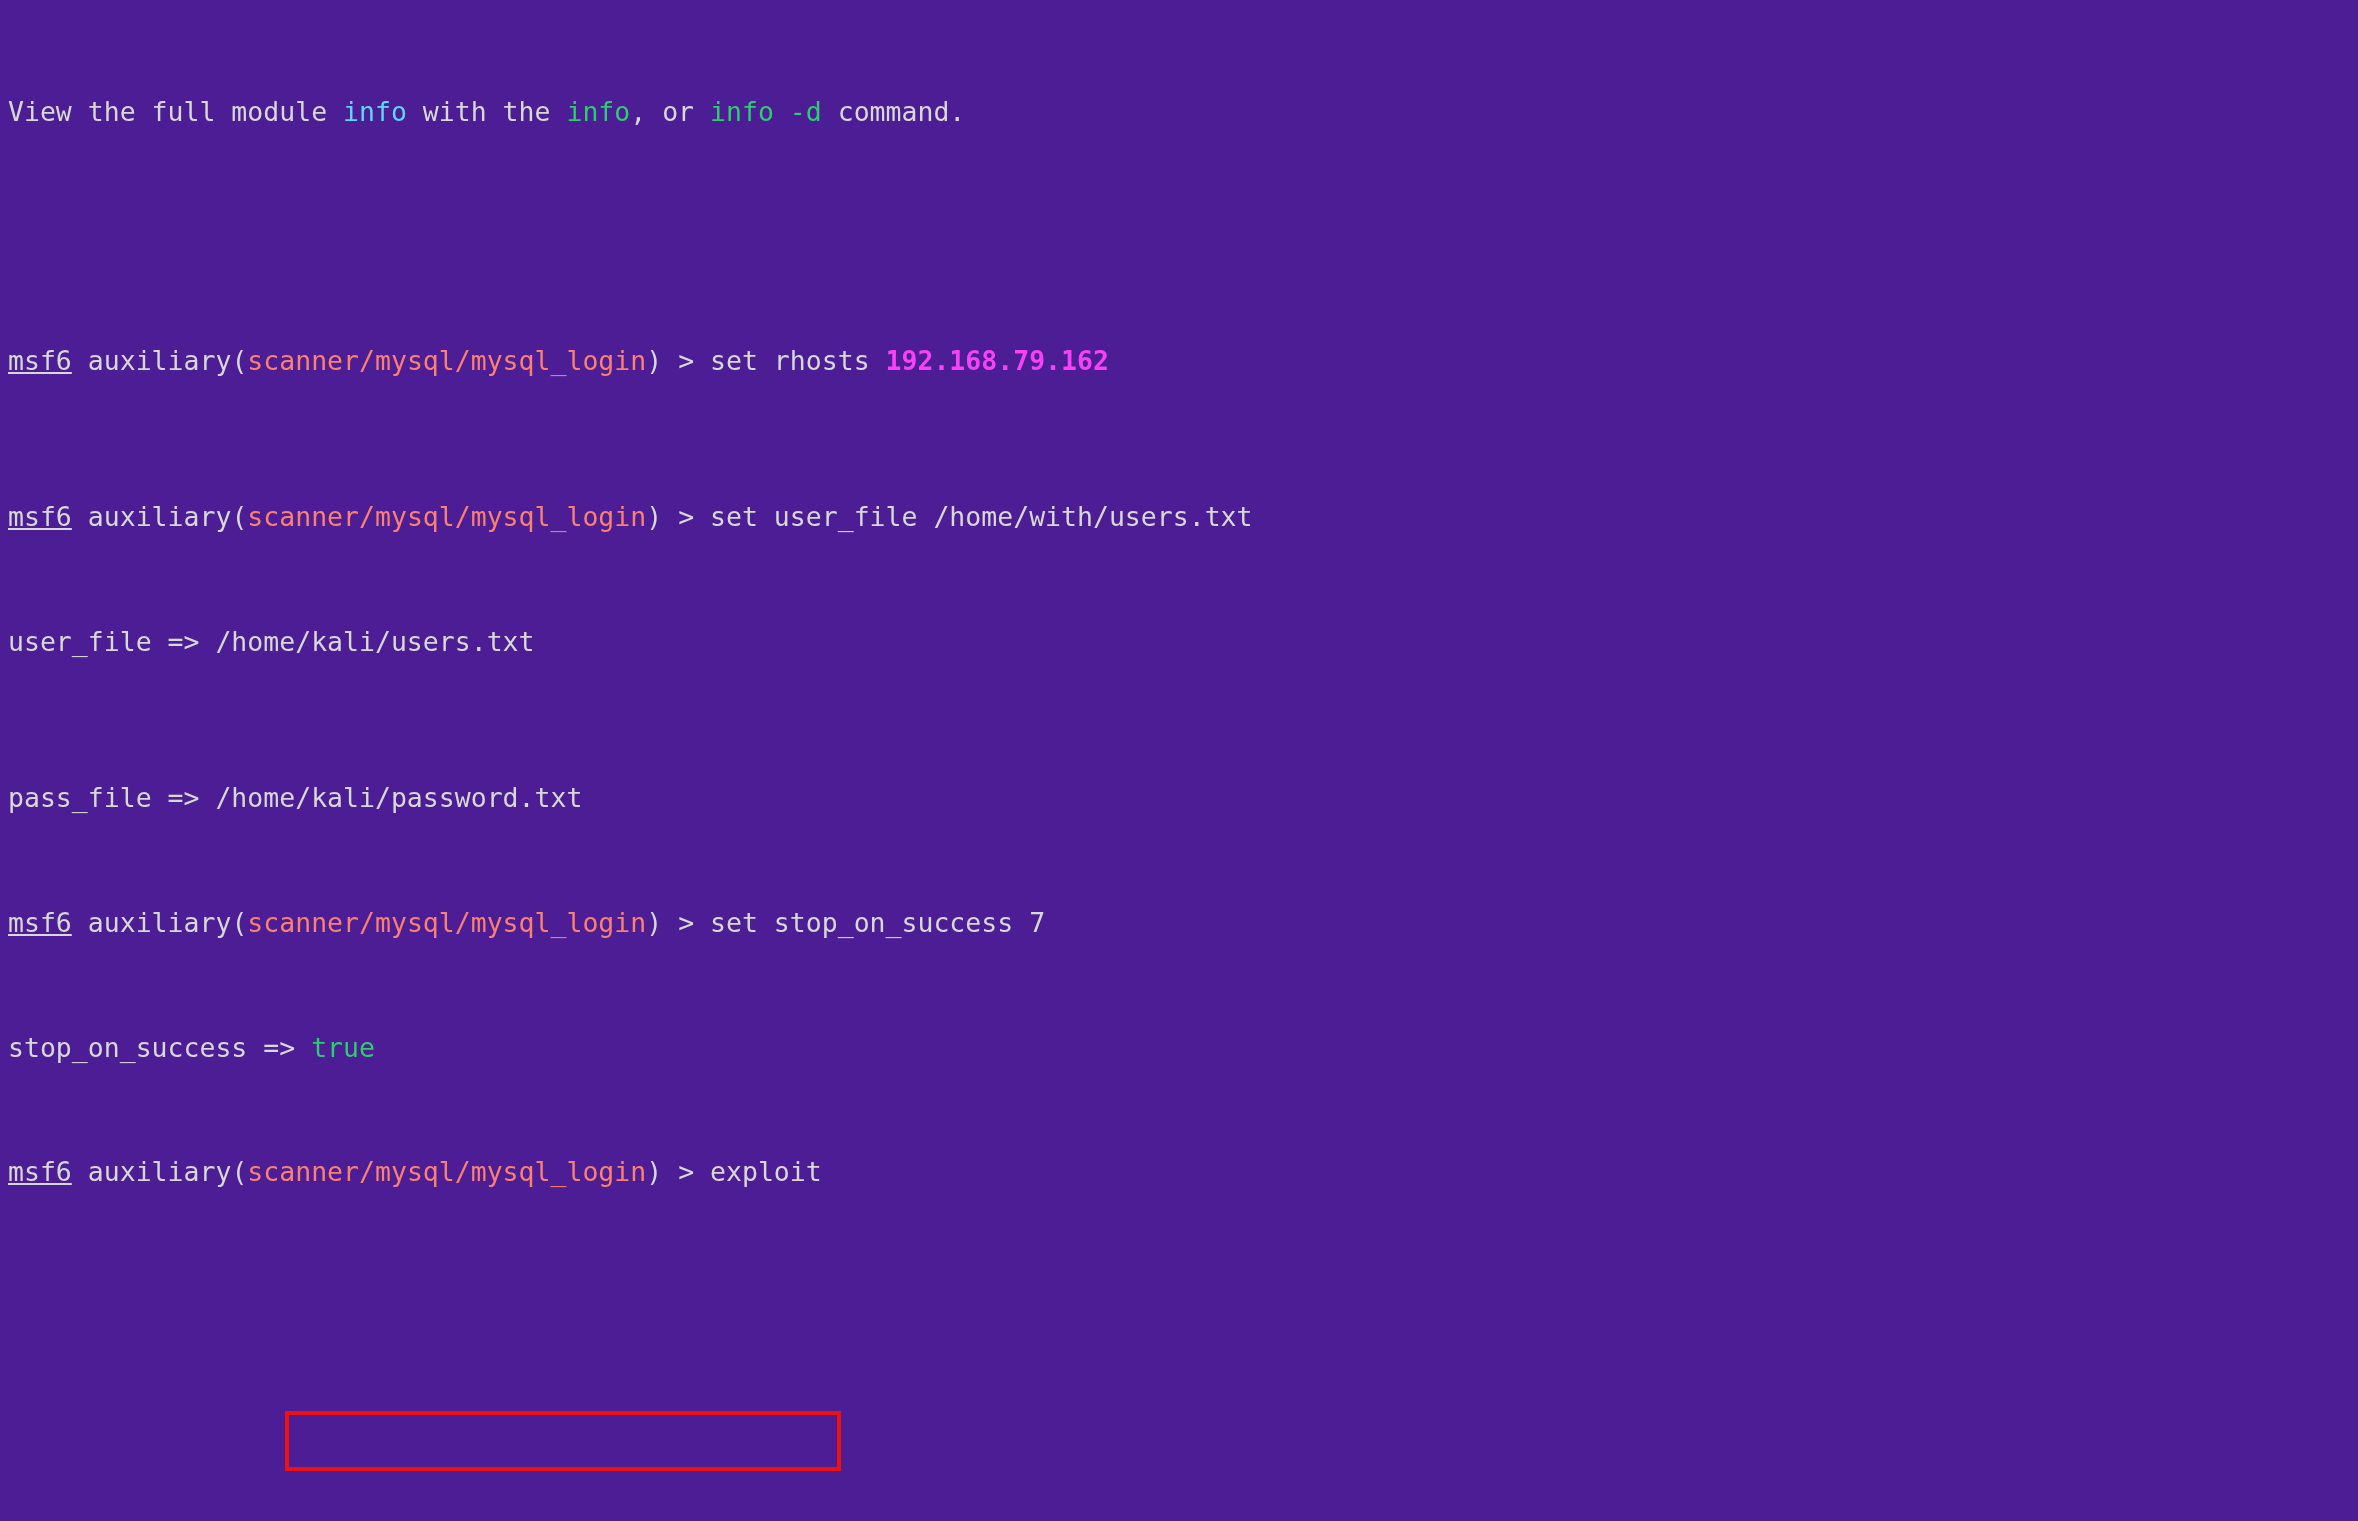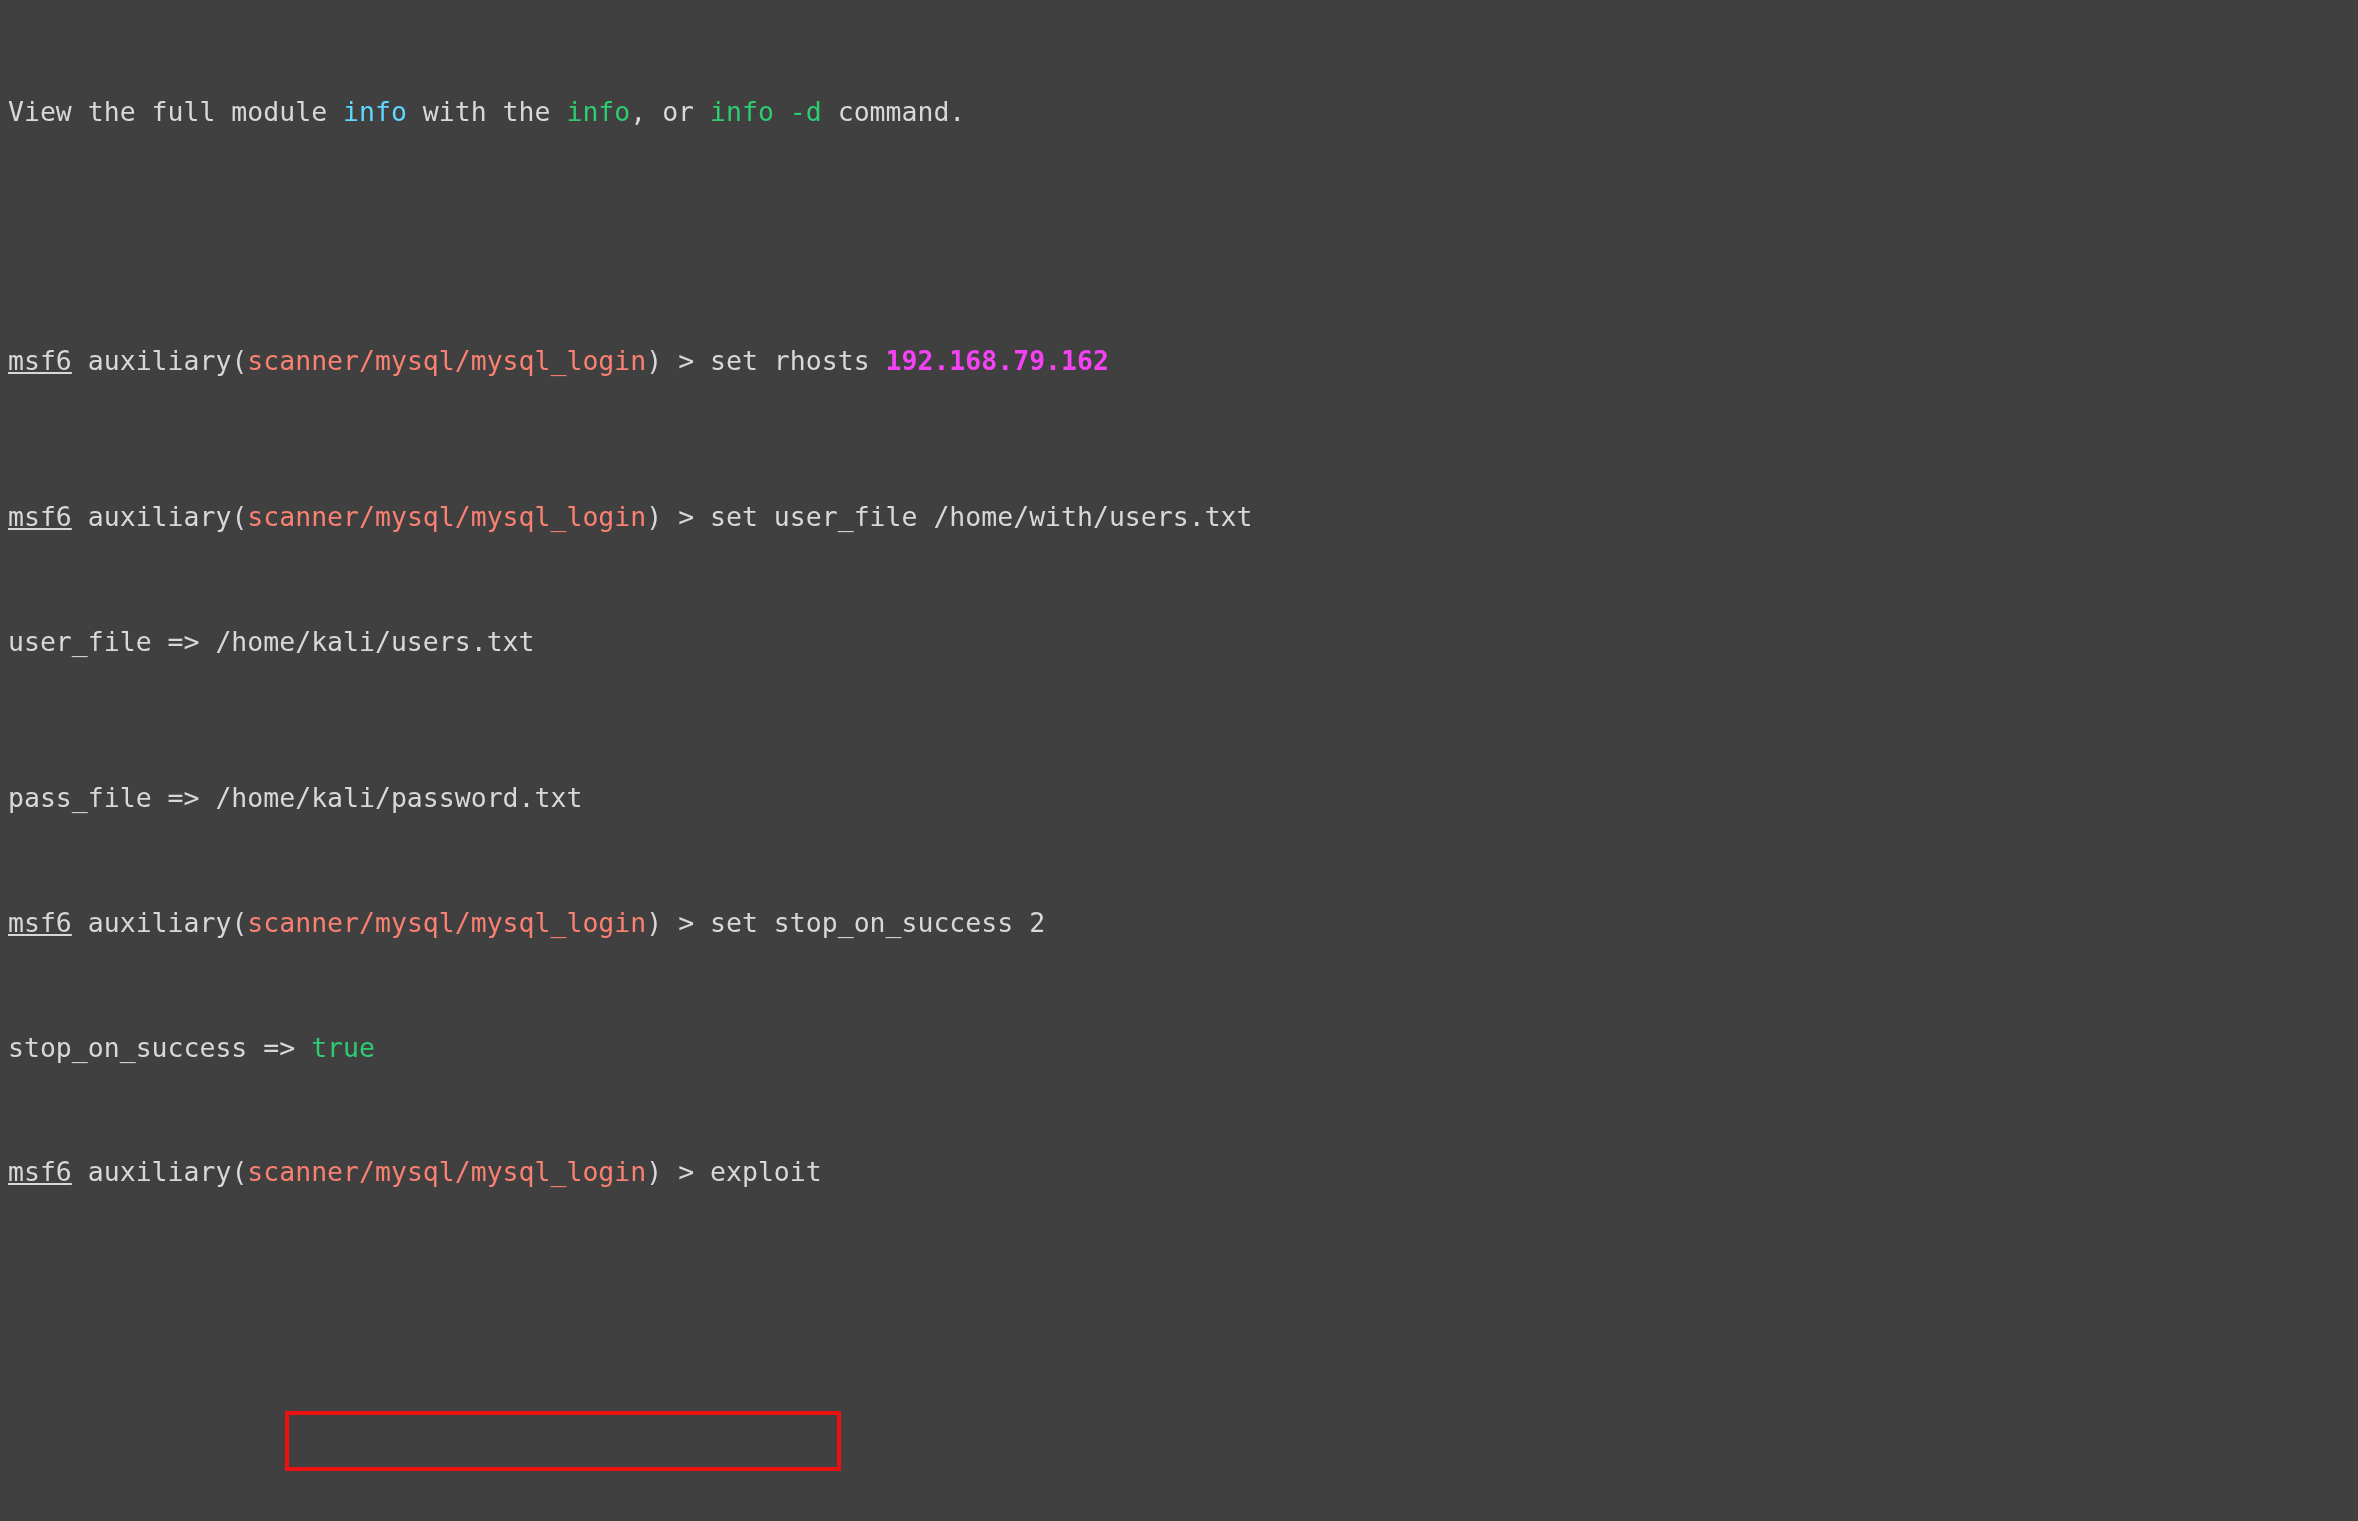--- a/index.html
+++ b/index.html
@@ -10,21 +10,21 @@
   body {
     width: 2358px;
     height: 1521px;
     overflow: hidden;
     font-family: "DejaVu Sans Mono", "Liberation Mono", monospace;
   }
   #terminal {
     position: relative;
     width: 2358px;
     height: 1521px;
-    background: #404040;
+    background: #4c1d95;
     padding: 0;
     box-sizing: border-box;
   }
   .screen {
     position: absolute;
     top: 2px;
     left: 8px;
     right: 0;
     font-size: 26.5px;
     line-height: 31.2px;
@@ -68,21 +68,21 @@
     <div class="line"><span class="c-white u">msf6</span><span class="c-white"> </span><span class="c-white">auxiliary(</span><span class="c-salmon">scanner/mysql/mysql_login</span><span class="c-white">)</span><span class="c-white"> &gt; </span><span class="c-white">set rhosts </span><span class="c-magenta">192.168.79.162</span></div>
 
 
     <div class="line"><span class="c-white u">msf6</span><span class="c-white"> </span><span class="c-white">auxiliary(</span><span class="c-salmon">scanner/mysql/mysql_login</span><span class="c-white">)</span><span class="c-white"> &gt; </span><span class="c-white">set user_file /home/with/users.txt</span></div>
 
     <div class="line"><span class="c-white">user_file =&gt; /home/kali/users.txt</span></div>
 
 
     <div class="line"><span class="c-white">pass_file =&gt; /home/kali/password.txt</span></div>
 
-    <div class="line"><span class="c-white u">msf6</span><span class="c-white"> </span><span class="c-white">auxiliary(</span><span class="c-salmon">scanner/mysql/mysql_login</span><span class="c-white">)</span><span class="c-white"> &gt; </span><span class="c-white">set stop_on_success 2</span></div>
+    <div class="line"><span class="c-white u">msf6</span><span class="c-white"> </span><span class="c-white">auxiliary(</span><span class="c-salmon">scanner/mysql/mysql_login</span><span class="c-white">)</span><span class="c-white"> &gt; </span><span class="c-white">set stop_on_success 7</span></div>
 
     <div class="line"><span class="c-white">stop_on_success =&gt; </span><span class="c-green">true</span></div>
 
     <div class="line"><span class="c-white u">msf6</span><span class="c-white"> </span><span class="c-white">auxiliary(</span><span class="c-salmon">scanner/mysql/mysql_login</span><span class="c-white">)</span><span class="c-white"> &gt; </span><span class="c-white">exploit</span></div>
 
     <div class="blank"></div>
 
     
 
     

